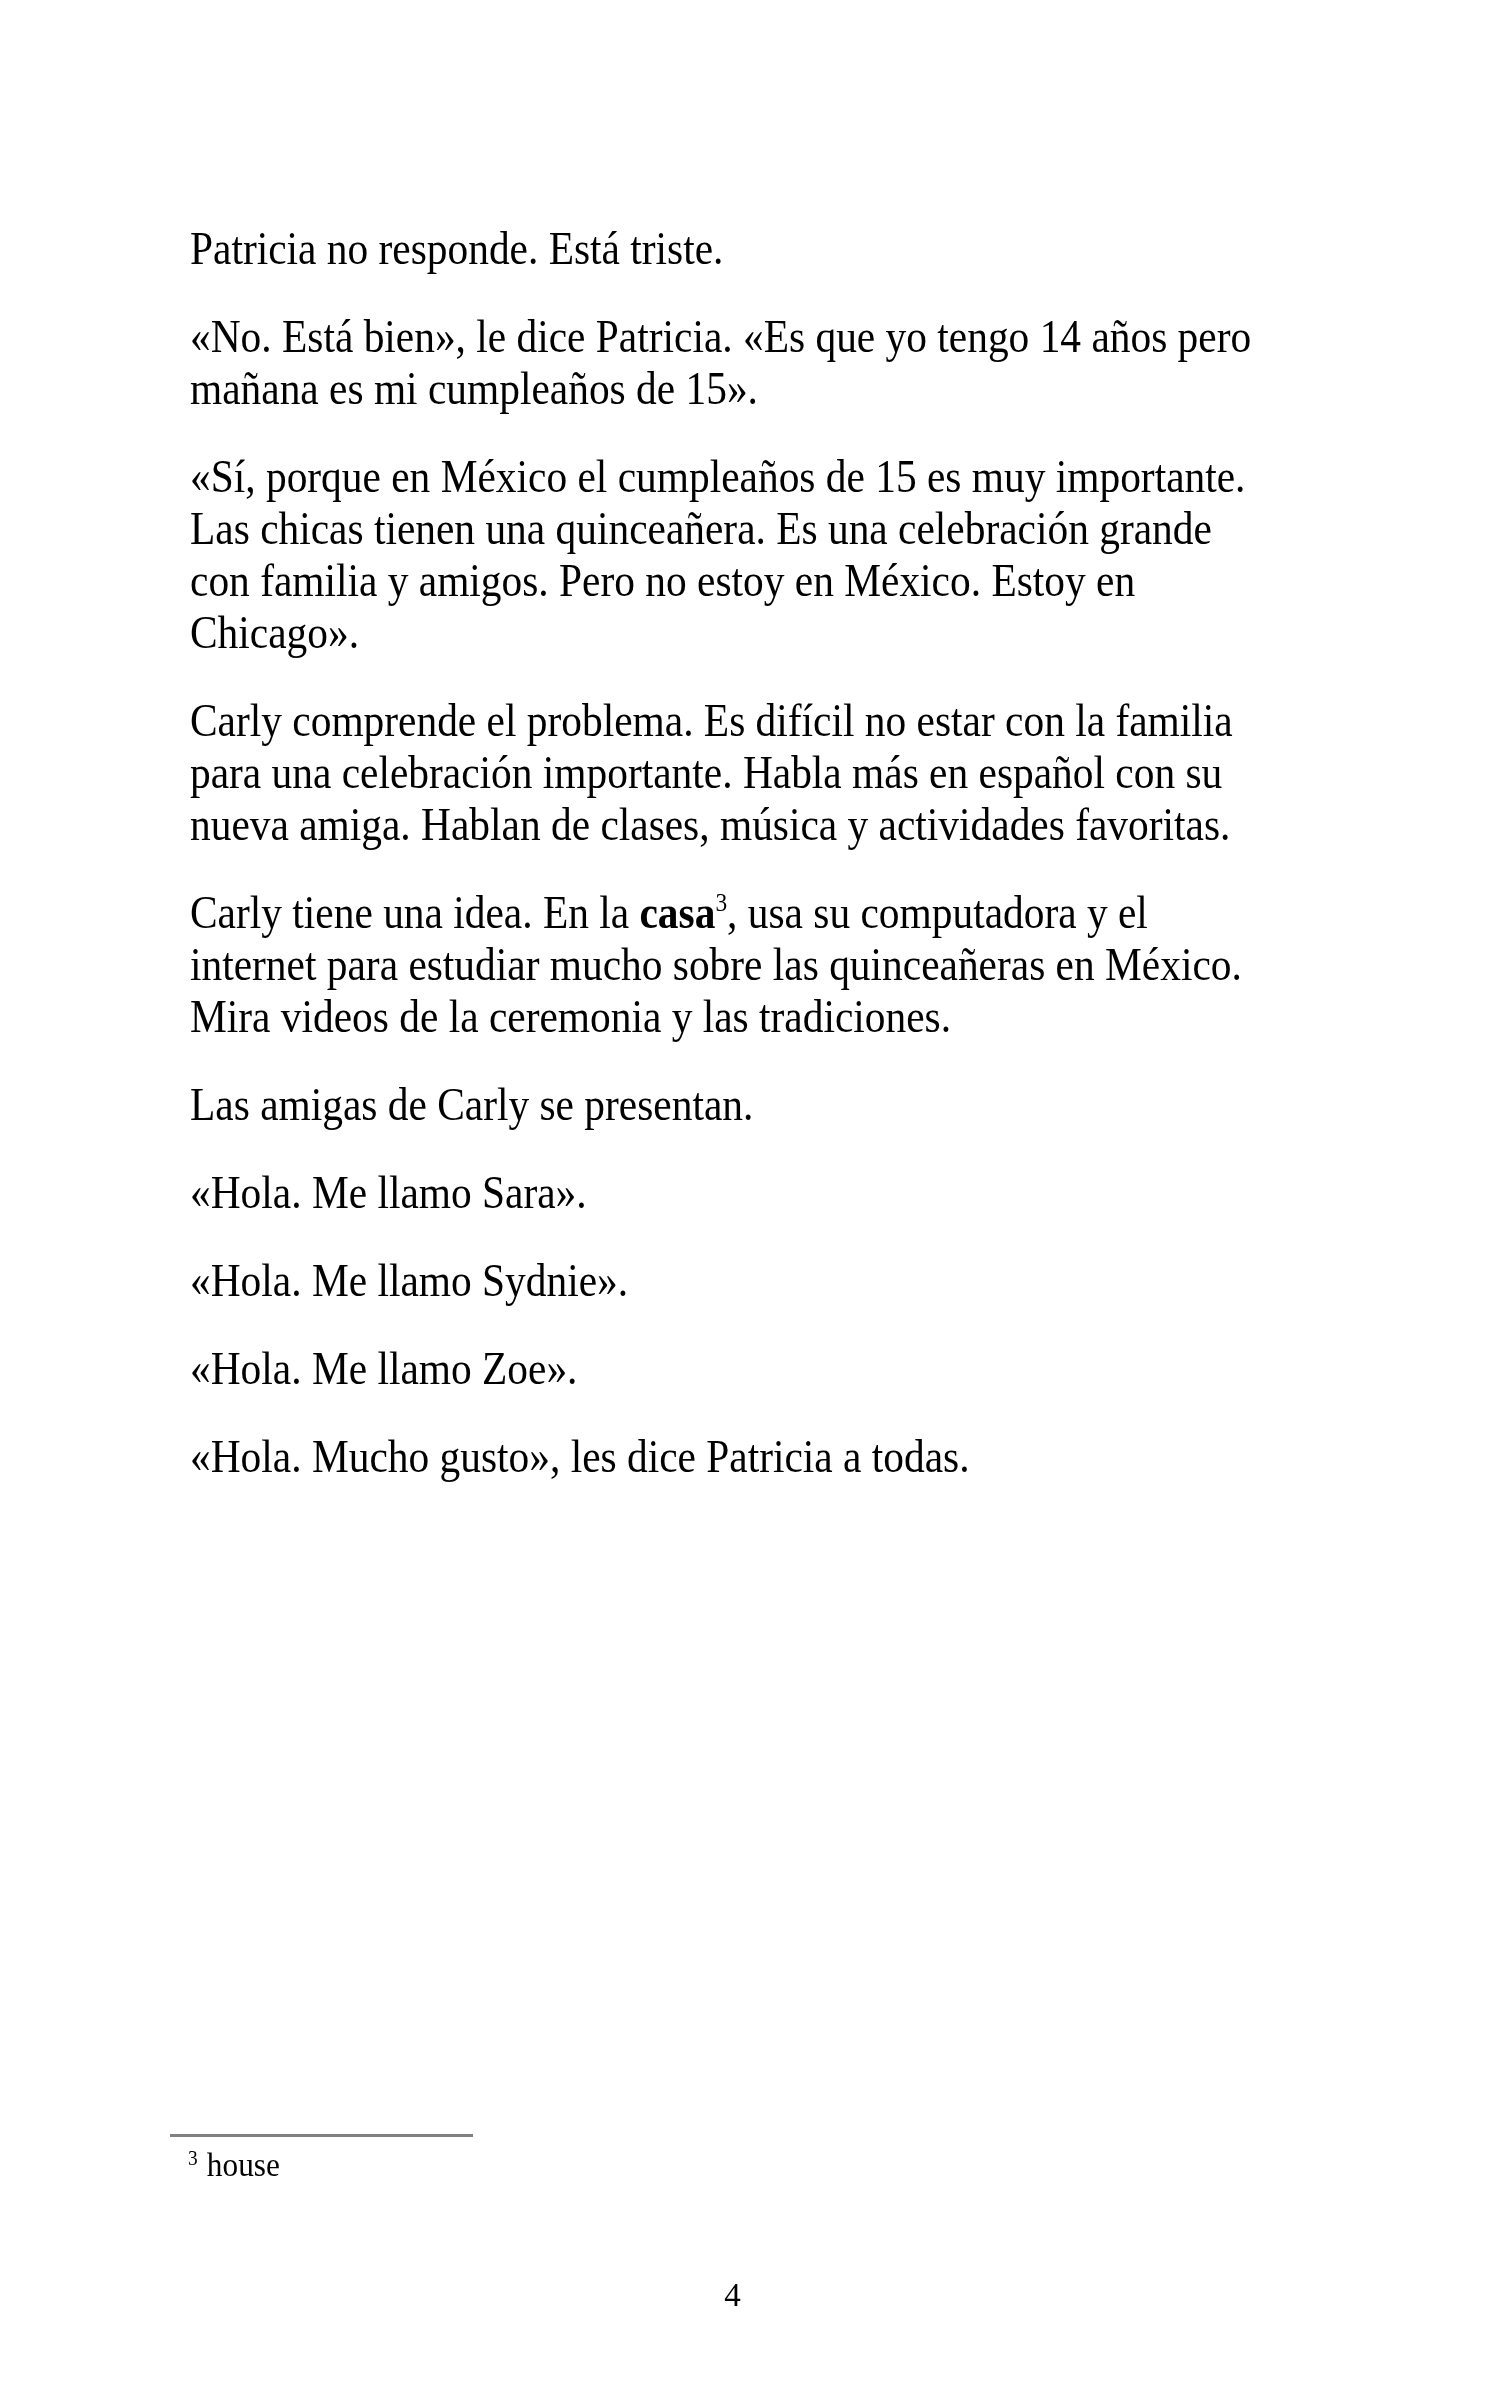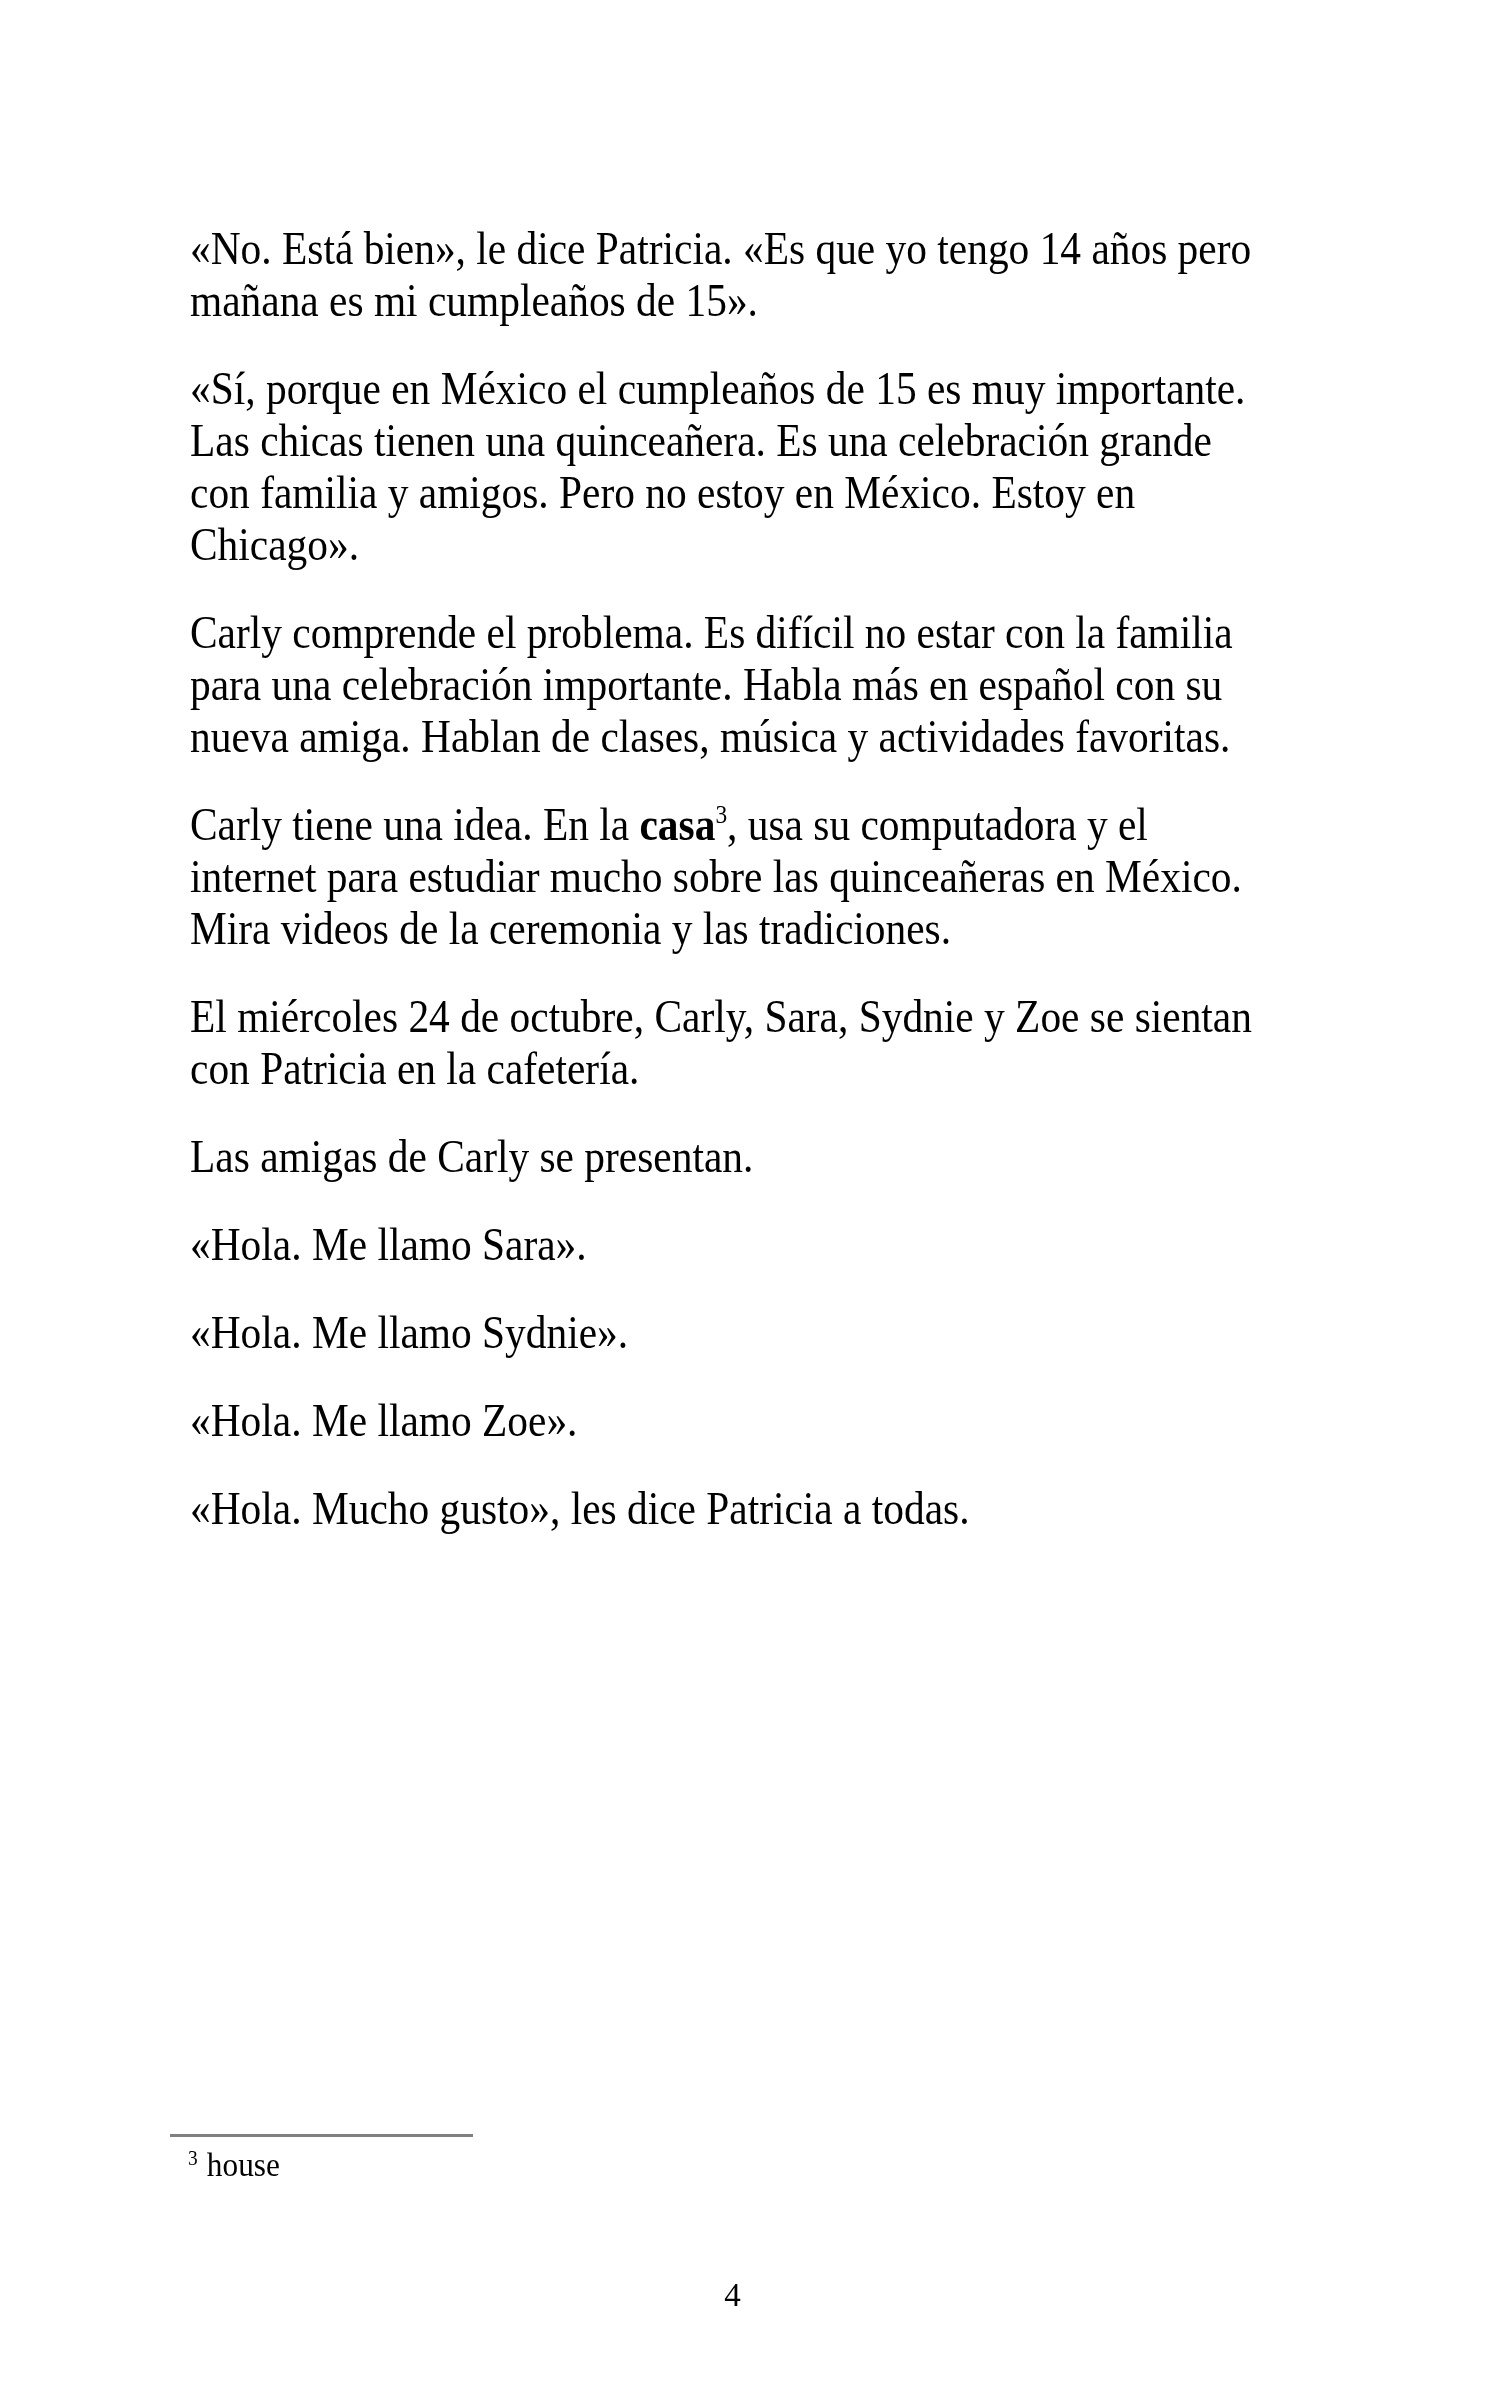--- a/index.html
+++ b/index.html
@@ -88,42 +88,41 @@
     line-height: 38px;
   }
 </style>
 </head>
 <body>
 
 <div class="page">
 
   <div class="text-block">
       <div class="paragraph">
+        <div class="line"><span>Patricia no responde. Está triste.</span></div>
+      </div>
+      <div class="paragraph">
         <div class="line"><span>«No. Está bien», le dice Patricia. «Es que yo tengo 14 años pero</span></div>
         <div class="line"><span>mañana es mi cumpleaños de 15».</span></div>
       </div>
       <div class="paragraph">
         <div class="line"><span>«Sí, porque en México el cumpleaños de 15 es muy importante.</span></div>
         <div class="line"><span>Las chicas tienen una quinceañera. Es una celebración grande</span></div>
         <div class="line"><span>con familia y amigos. Pero no estoy en México. Estoy en</span></div>
         <div class="line"><span>Chicago».</span></div>
       </div>
       <div class="paragraph">
         <div class="line"><span>Carly comprende el problema. Es difícil no estar con la familia</span></div>
         <div class="line"><span>para una celebración importante. Habla más en español con su</span></div>
         <div class="line"><span>nueva amiga. Hablan de clases, música y actividades favoritas.</span></div>
       </div>
       <div class="paragraph">
         <div class="line"><span>Carly tiene una idea. En la </span><b>casa</b><sup>3</sup><span>, usa su computadora y el</span></div>
         <div class="line"><span>internet para estudiar mucho sobre las quinceañeras en México.</span></div>
         <div class="line"><span>Mira videos de la ceremonia y las tradiciones.</span></div>
-      </div>
-      <div class="paragraph">
-        <div class="line"><span>El miércoles 24 de octubre, Carly, Sara, Sydnie y Zoe se sientan</span></div>
-        <div class="line"><span>con Patricia en la cafetería.</span></div>
       </div>
       <div class="paragraph">
         <div class="line"><span>Las amigas de Carly se presentan.</span></div>
       </div>
       <div class="paragraph">
         <div class="line"><span>«Hola. Me llamo Sara».</span></div>
       </div>
       <div class="paragraph">
         <div class="line"><span>«Hola. Me llamo Sydnie».</span></div>
       </div>

